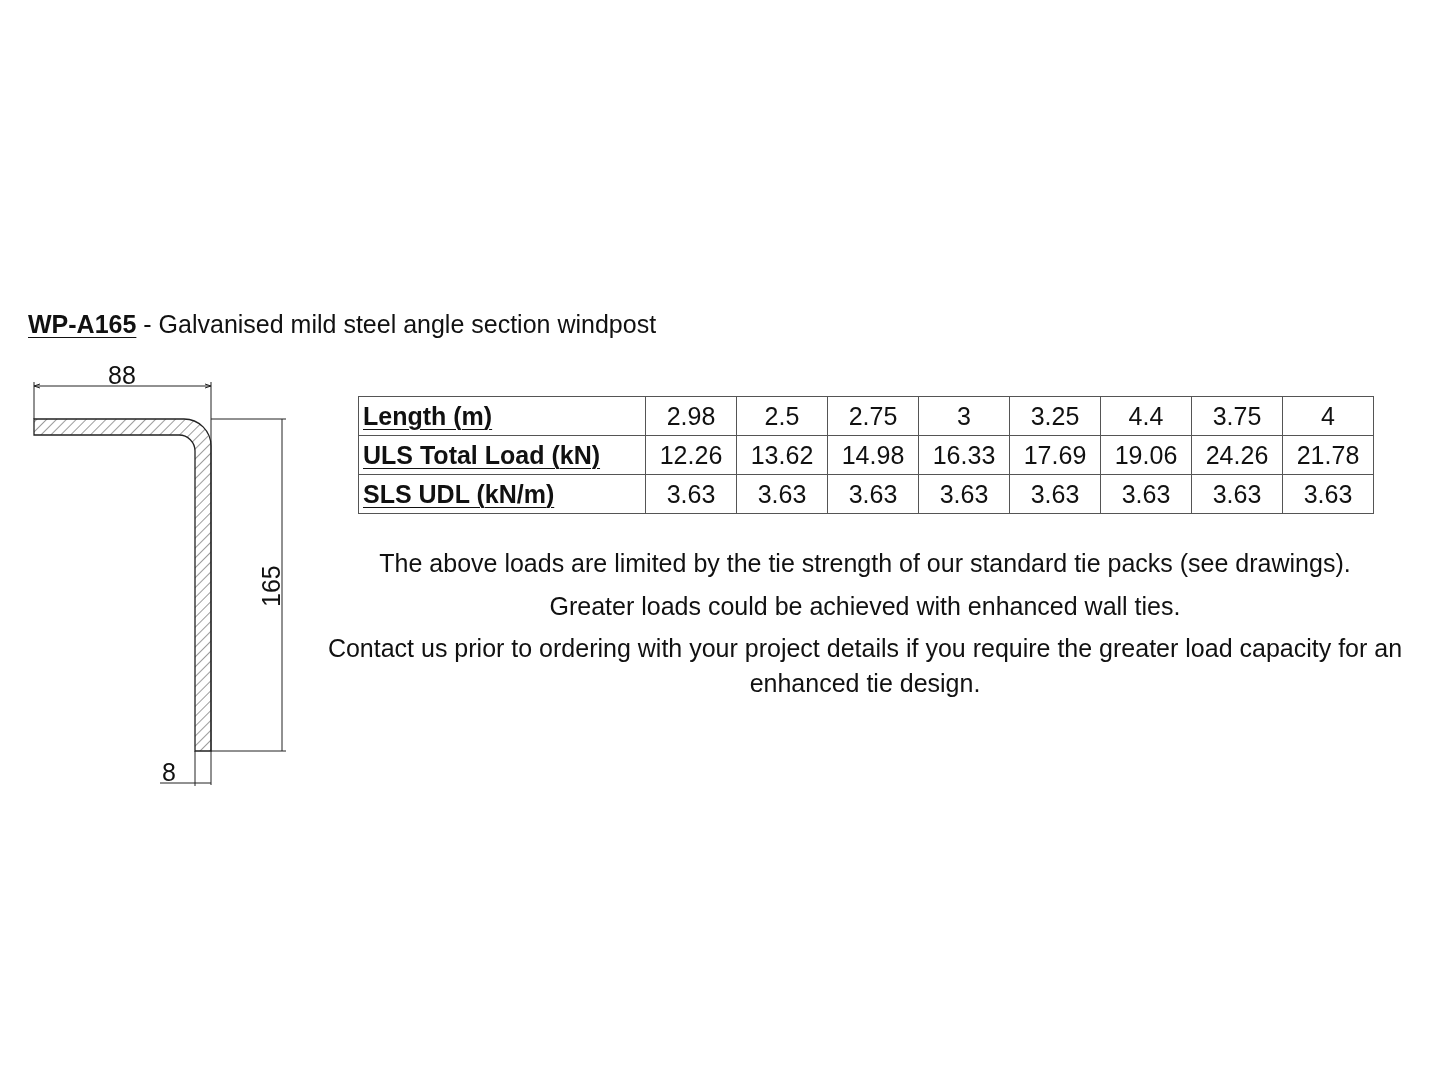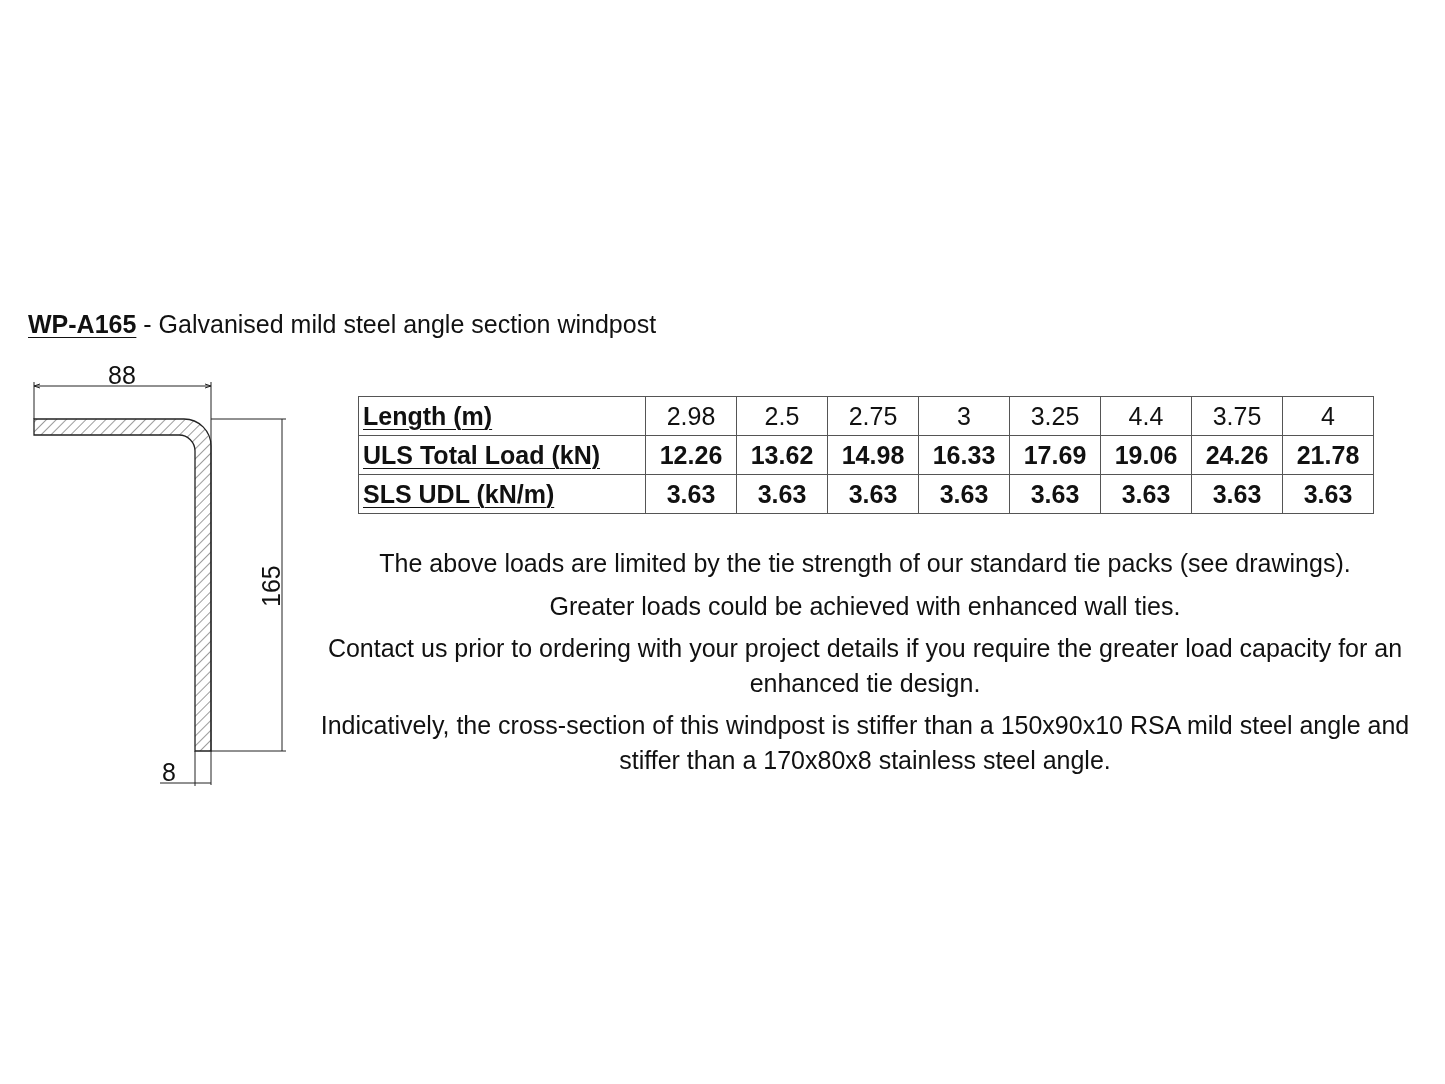--- a/index.html
+++ b/index.html
@@ -57,21 +57,21 @@
     }
     table.loads td.rowhead {
       text-align: left;
       font-weight: bold;
       text-decoration: underline;
       text-underline-offset: 4px;
       text-decoration-thickness: 1px;
       width: 278px;
     }
     table.loads td.val { width: 82px; }
-    table.loads tr.bold td.val { font-weight: bold; }
+    table.loads tr.bold td.val { font-weight: normal; }
     .notes {
       position: absolute;
       left: 306px;
       top: 538px;
       width: 1118px;
       text-align: center;
       font-size: 25px;
       line-height: 34.5px;
     }
     .notes p { margin: 8px; }
@@ -150,14 +150,13 @@
       <td class="val">3.63</td>
       <td class="val">3.63</td>
     </tr>
   </tbody>
 </table>
 
 <div class="notes">
   <p>The above loads are limited by the tie strength of our standard tie packs (see drawings).</p>
   <p>Greater loads could be achieved with enhanced wall ties.</p>
   <p>Contact us prior to ordering with your project details if you require the greater load capacity for an enhanced tie design.</p>
-  <p>Indicatively, the cross-section of this windpost is stiffer than a 150x90x10 RSA mild steel angle and stiffer than a 170x80x8 stainless steel angle.</p>
 </div>
 
 </body></html>

